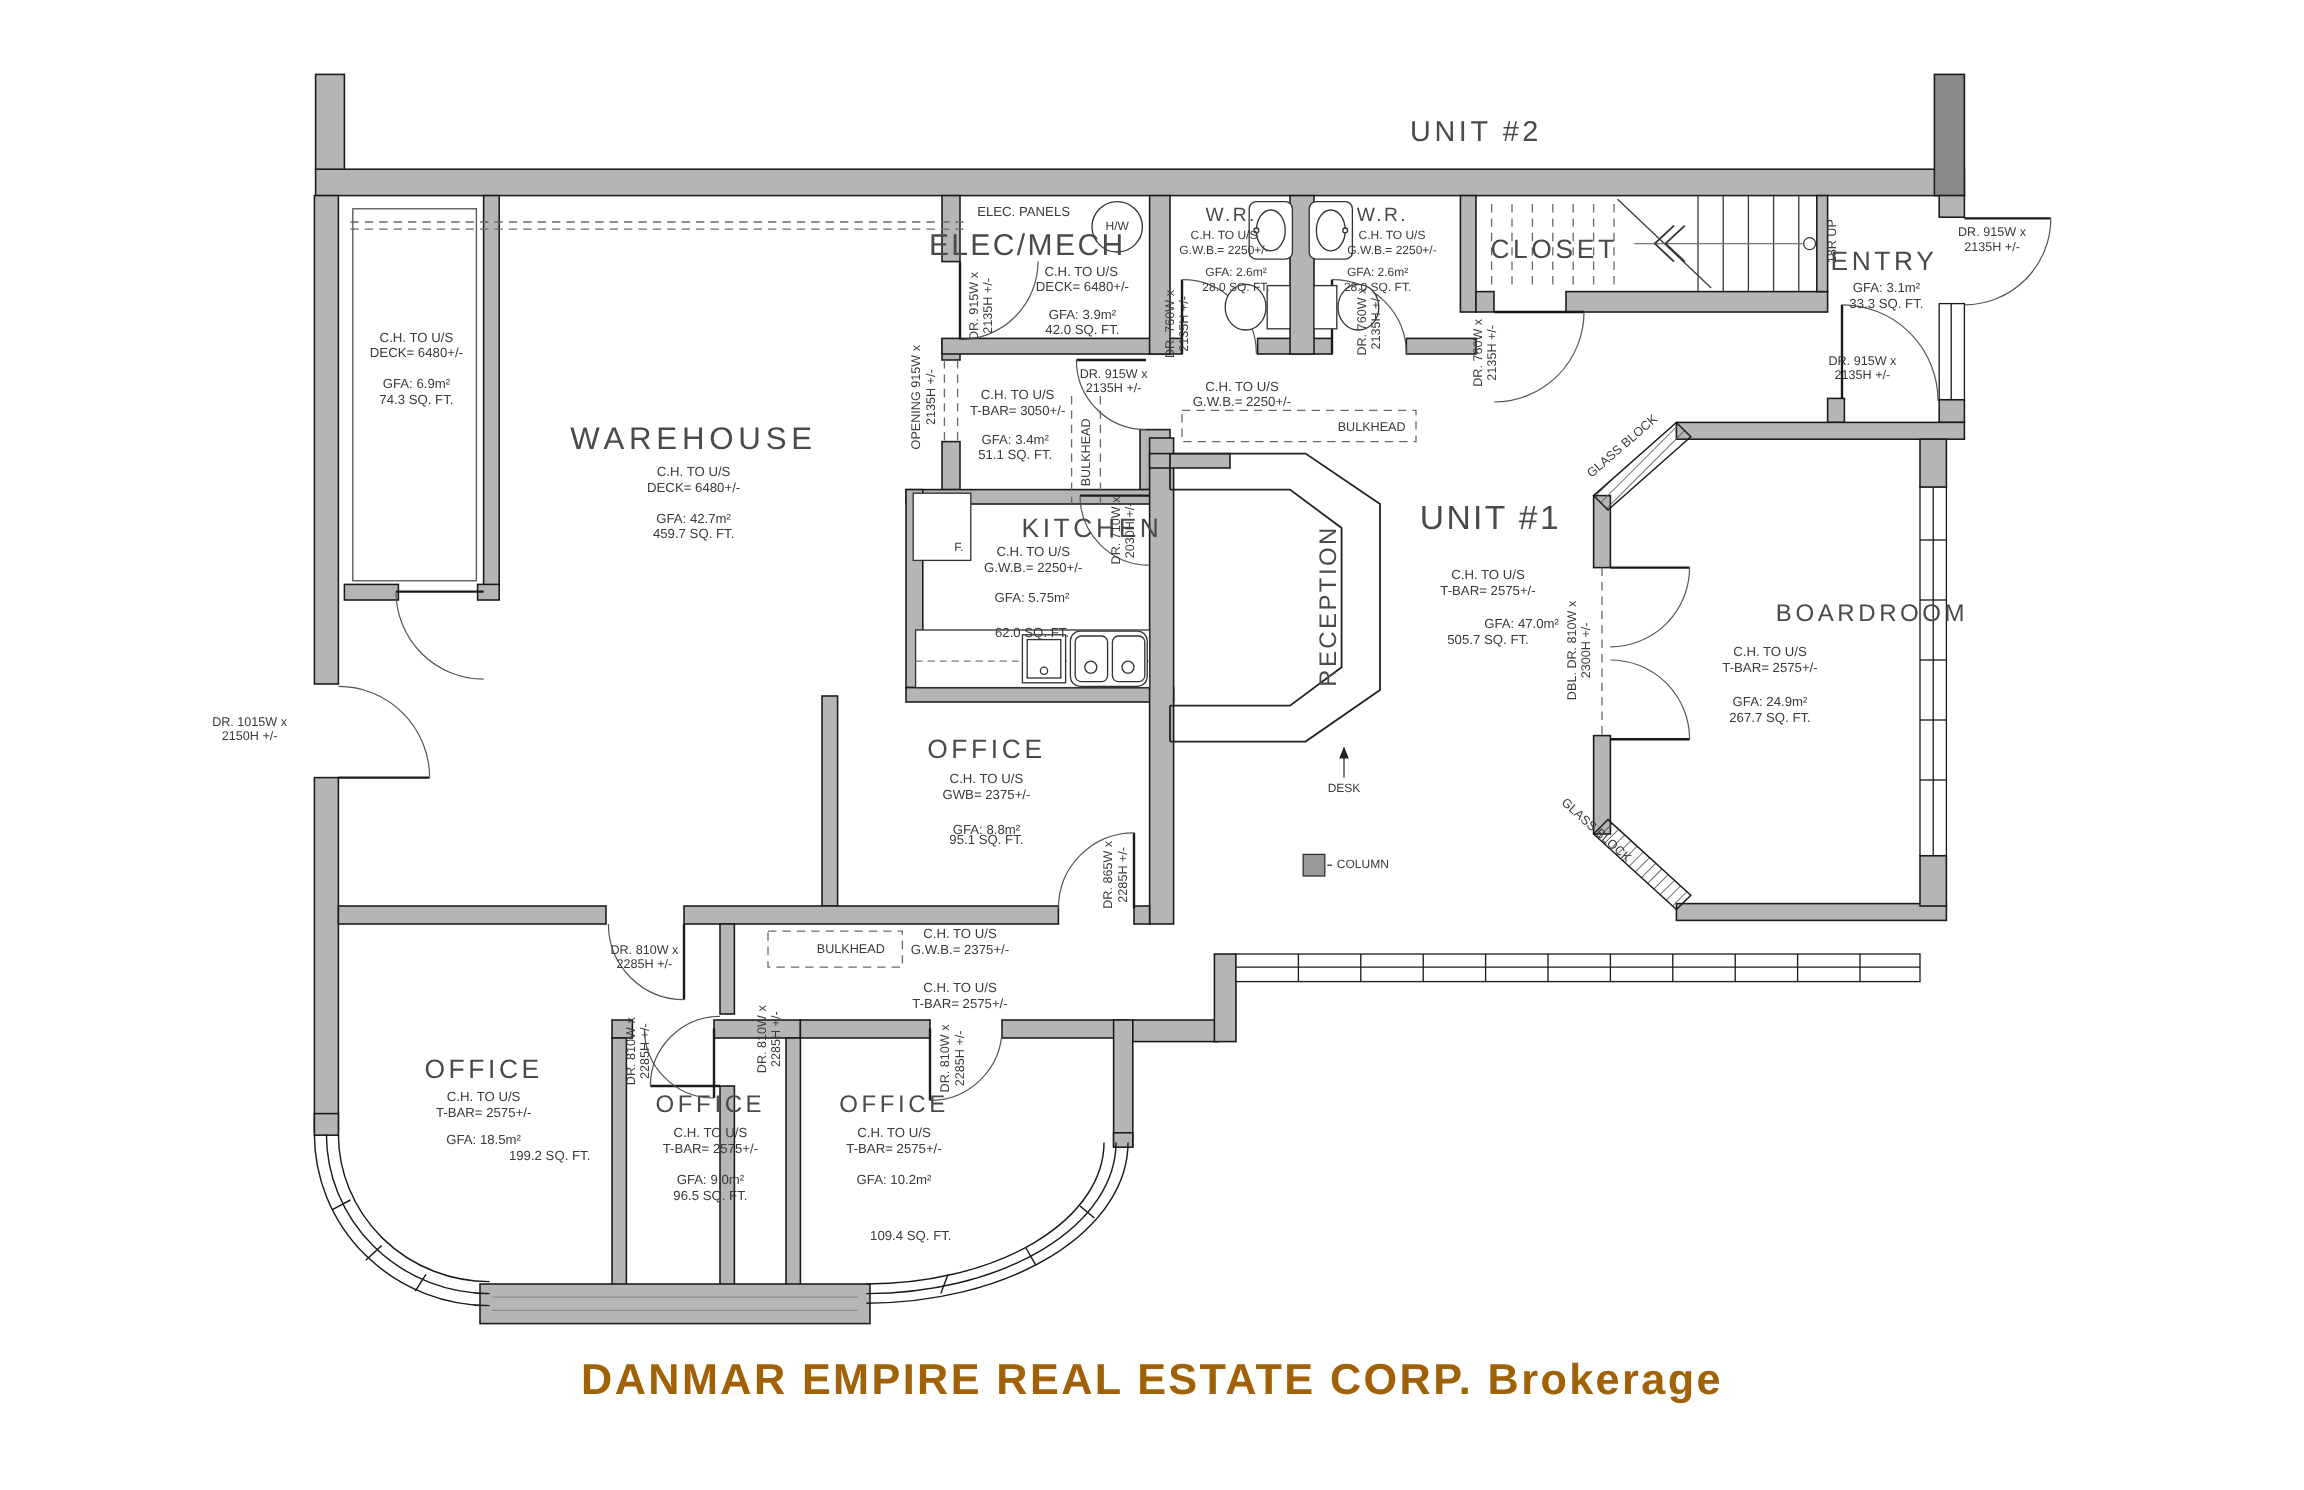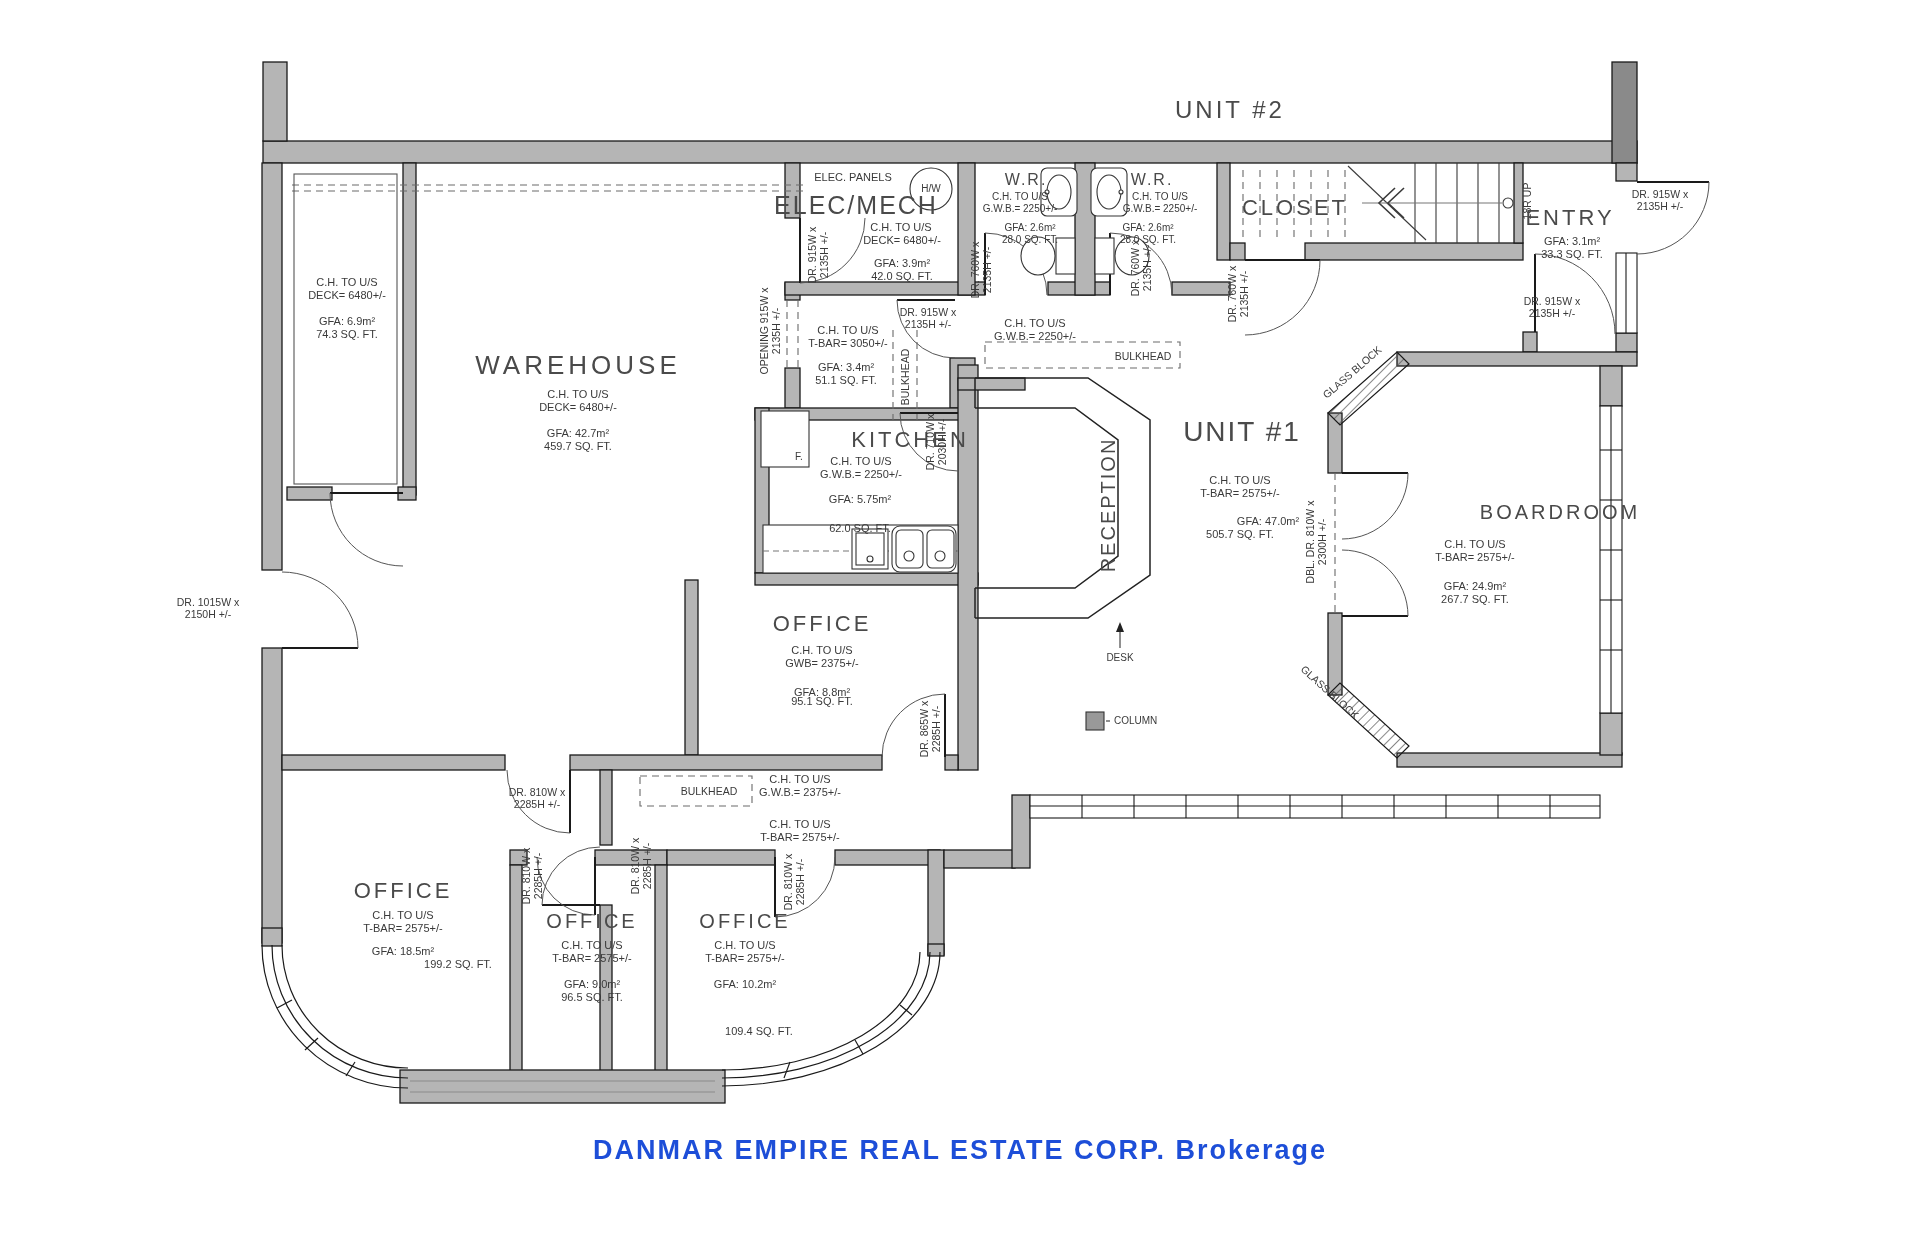--- a/index.html
+++ b/index.html
@@ -4,21 +4,21 @@
 <style>
   html,body{margin:0;padding:0;background:#ffffff;}
   #stage{position:relative;width:1920px;height:1242px;background:#fff;overflow:hidden;
          font-family:"Liberation Sans",sans-serif;}
   #plan-svg{position:absolute;left:0;top:0;}
   .lbl{position:absolute;color:#3a3a3a;font-size:11px;line-height:1.15;text-align:center;
        white-space:pre-line;transform:translate(-50%,-50%);pointer-events:none;}
   .t{color:#4a4a4a;font-weight:400;}
   .la{transform:translate(0,-50%);text-align:left;}
   #watermark{position:absolute;left:960px;top:1150px;transform:translate(-50%,-50%);
-       color:#1d4ed8;font-size:27px;font-weight:700;letter-spacing:2px;white-space:nowrap;}
+       color:#a16207;font-size:36px;font-weight:700;letter-spacing:2px;white-space:nowrap;}
   #gfa-box{position:absolute;left:1652px;top:940px;color:#222;}
   #gfa-box .h{font-size:21px;font-weight:700;text-decoration:underline;margin-bottom:10px;}
   #gfa-box .v{font-size:22px;margin-top:6px;}
 </style>
 </head>
 <body>
 
 <div id="stage">
 
 <svg id="plan-svg" width="1920" height="1242" viewBox="0 0 1920 1242">

